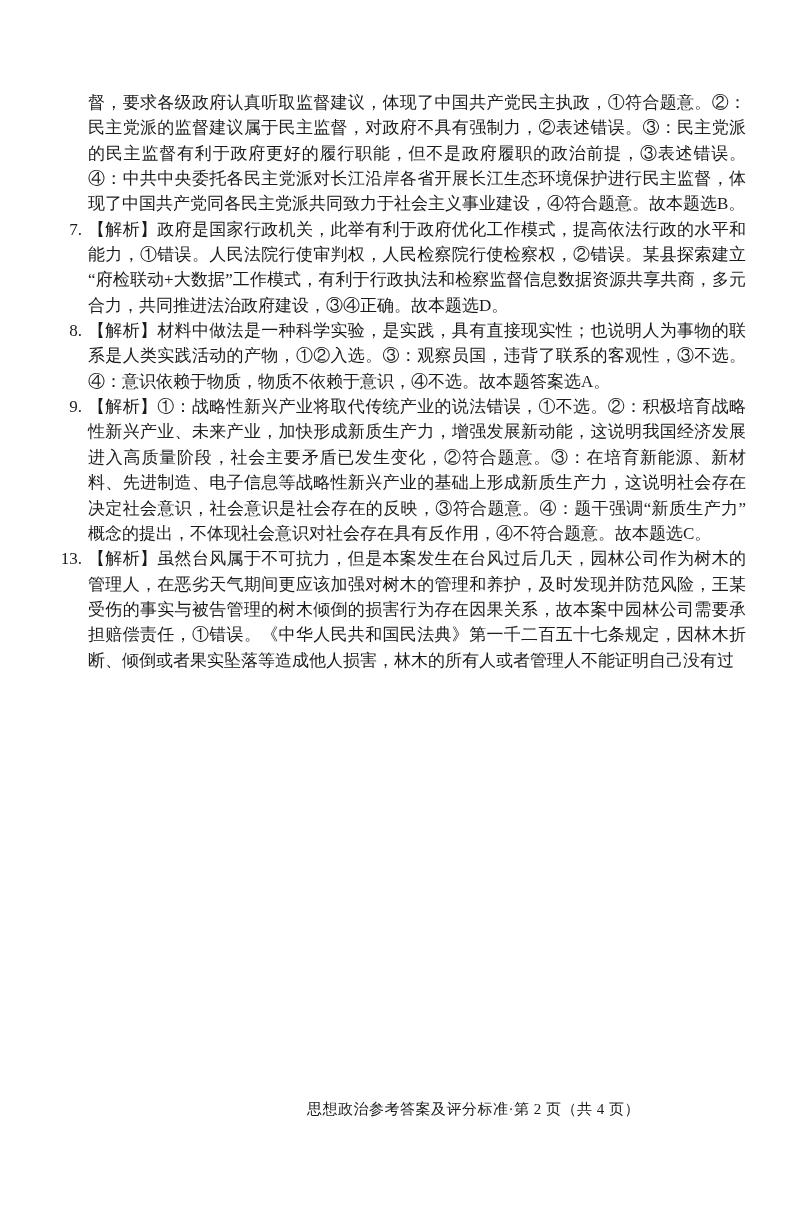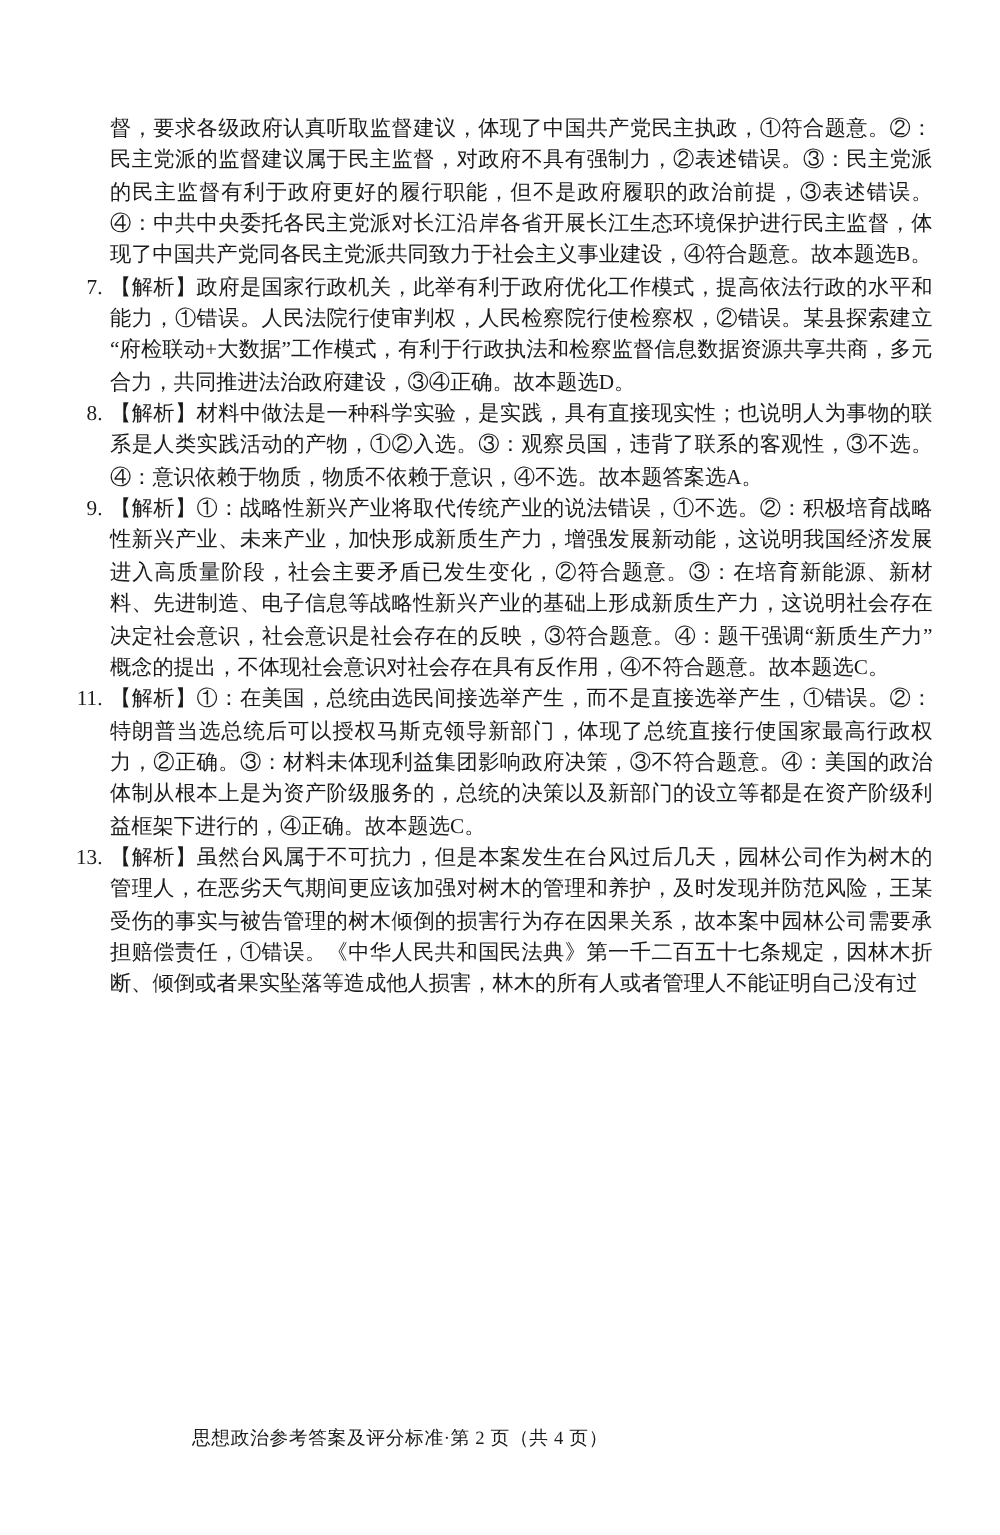--- a/index.html
+++ b/index.html
@@ -37,23 +37,23 @@
     position: absolute;
     left: -34px;
     top: 0;
     width: 28px;
     text-align: right;
     white-space: nowrap;
   }
   .footer {
     position: absolute;
     left: 0;
-    top: 1141px;
+    top: 1100px;
     width: 640px;
-    text-align: center;
+    text-align: right;
     font-size: 15px;
     font-weight: 500;
     letter-spacing: 0.5px;
     color: #1b1b1b;
   }
 </style>
 </head>
 <body>
 
 <div class="page">
@@ -70,24 +70,20 @@
       <span class="num">8.</span>
       <p class="para">【解析】材料中做法是一种科学实验，是实践，具有直接现实性；也说明人为事物的联系是人类实践活动的产物，①②入选。③：观察员国，违背了联系的客观性，③不选。④：意识依赖于物质，物质不依赖于意识，④不选。故本题答案选A。</p>
     </div>
 
     <div class="item">
       <span class="num">9.</span>
       <p class="para">【解析】①：战略性新兴产业将取代传统产业的说法错误，①不选。②：积极培育战略性新兴产业、未来产业，加快形成新质生产力，增强发展新动能，这说明我国经济发展进入高质量阶段，社会主要矛盾已发生变化，②符合题意。③：在培育新能源、新材料、先进制造、电子信息等战略性新兴产业的基础上形成新质生产力，这说明社会存在决定社会意识，社会意识是社会存在的反映，③符合题意。④：题干强调“新质生产力”概念的提出，不体现社会意识对社会存在具有反作用，④不符合题意。故本题选C。</p>
     </div>
 
 
-    <div class="item">
-      <span class="num">11.</span>
-      <p class="para">【解析】①：在美国，总统由选民间接选举产生，而不是直接选举产生，①错误。②：特朗普当选总统后可以授权马斯克领导新部门，体现了总统直接行使国家最高行政权力，②正确。③：材料未体现利益集团影响政府决策，③不符合题意。④：美国的政治体制从根本上是为资产阶级服务的，总统的决策以及新部门的设立等都是在资产阶级利益框架下进行的，④正确。故本题选C。</p>
-    </div>
 
 
     <div class="item">
       <span class="num">13.</span>
       <p class="para">【解析】虽然台风属于不可抗力，但是本案发生在台风过后几天，园林公司作为树木的管理人，在恶劣天气期间更应该加强对树木的管理和养护，及时发现并防范风险，王某受伤的事实与被告管理的树木倾倒的损害行为存在因果关系，故本案中园林公司需要承担赔偿责任，①错误。《中华人民共和国民法典》第一千二百五十七条规定，因林木折断、倾倒或者果实坠落等造成他人损害，林木的所有人或者管理人不能证明自己没有过</p>
     </div>
 
   </div>
 
   <div class="footer">思想政治参考答案及评分标准·第 2 页（共 4 页）</div>

